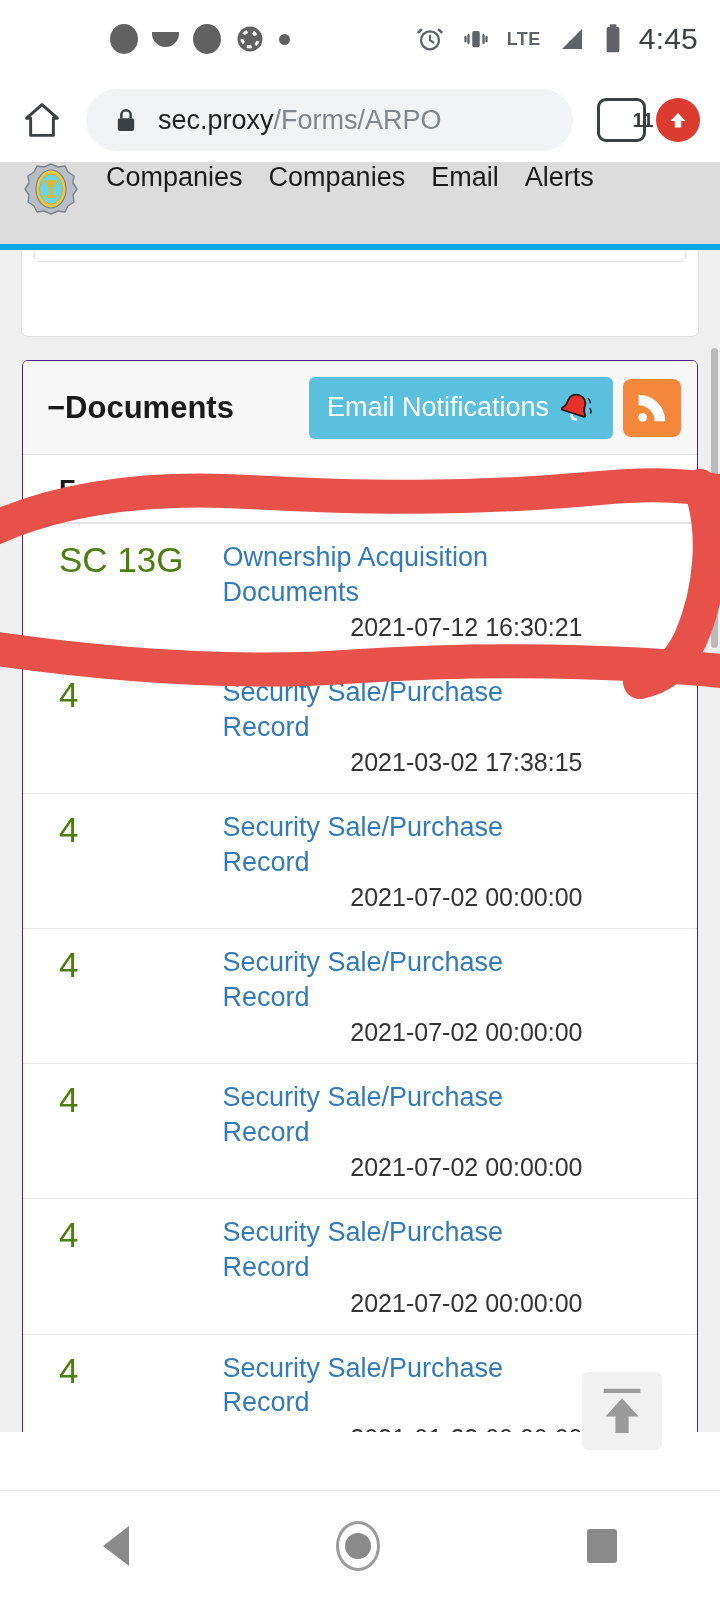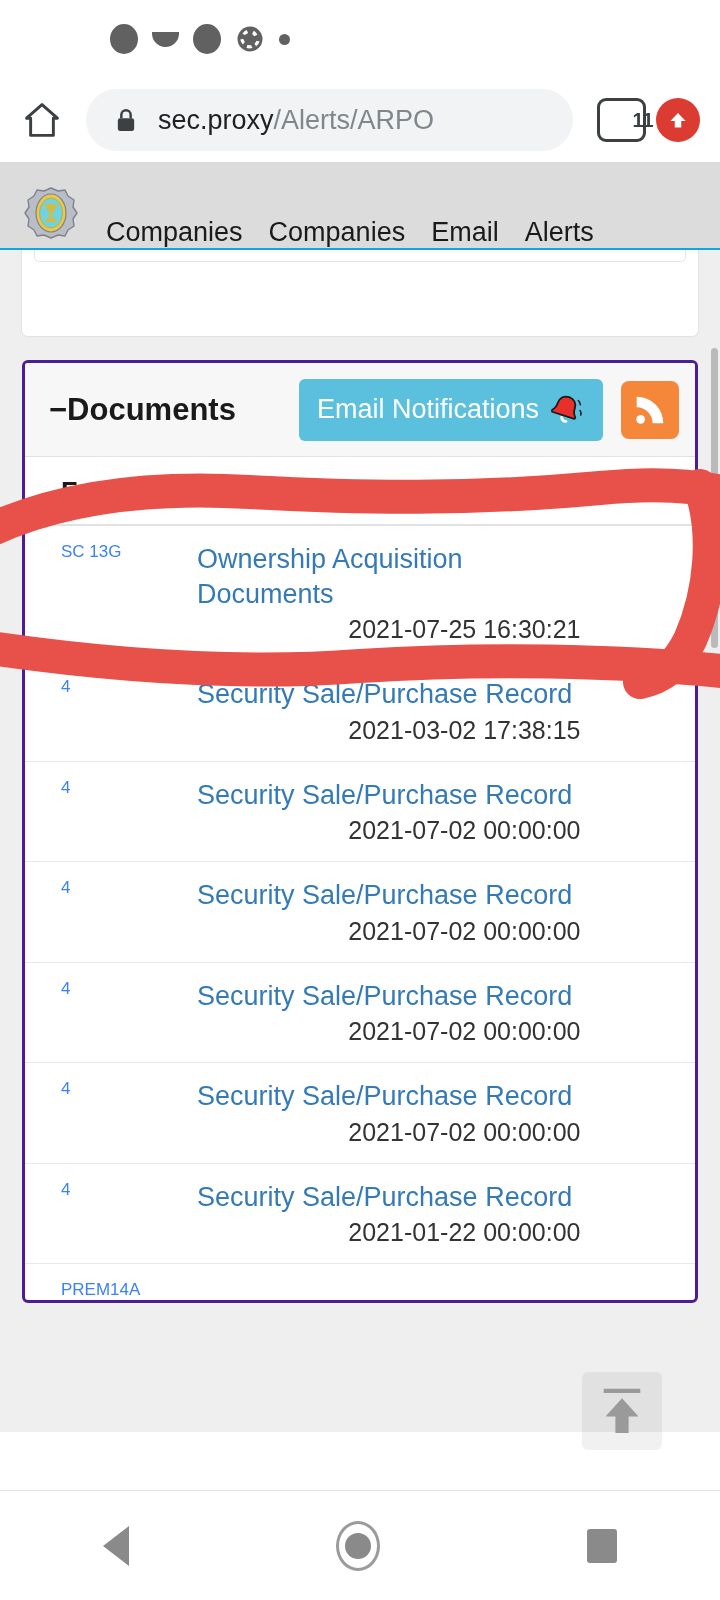--- a/index.html
+++ b/index.html
@@ -50,23 +50,23 @@
   .update-btn{
     width:44px; height:44px; border-radius:50%; background:#db3b30;
     display:flex; align-items:center; justify-content:center;
   }
 
   
   .sitenav{
     position:relative; z-index:5;
     height:88px; width:720px;
     background:#dcdcdc;
-    display:flex; align-items:flex-end;
+    display:flex; align-items:flex-start;
     padding:0 22px; gap:26px;
-    border-bottom:2px solid #0ea5e9;
+    border-bottom:6px solid #0ea5e9;
   }
   .nav-link{ font-size:27px; color:#1a1a1a; }
 
   
   .page{
     position:relative;
     width:720px; height:1182px;
     background:#efefef;
     overflow:hidden;
   }
@@ -78,31 +78,31 @@
   }
   .panel-top .inner-card{
     margin:12px 12px 0 12px; height:62px;
     border:1px solid #e4e4e4; border-radius:5px;
     padding-left:22px; padding-top:0;
   }
 
   .docpanel{
     position:absolute; top:110px; left:22px; right:22px;
     background:#ffffff;
-    border:3px solid #4c1d95; border-radius:6px;
+    border:1px solid #4c1d95; border-radius:6px;
     overflow:hidden;
   }
   .doc-head{
     height:94px; background:#f7f7f7;
     border-bottom:1px solid #e2e2e2;
     display:flex; align-items:center;
     padding:0 16px 0 24px;
   }
   .doc-title{ font-size:31px; font-weight:bold; color:#1a1a1a; }
-  .doc-actions{ margin-left:auto; display:flex; align-items:center; gap:18px; }
+  .doc-actions{ margin-left:auto; display:flex; align-items:center; gap:10px; }
   .btn-email{
     background:#5bc0de; color:#ffffff;
     border:none; border-radius:6px;
     height:62px; padding:0 18px;
     display:flex; align-items:center; gap:8px;
     font-size:27px; font-family:"Liberation Sans", sans-serif;
   }
   .rss-btn{
     width:58px; height:58px; border-radius:8px;
     background:linear-gradient(180deg,#f9a council,#f0862e);
@@ -117,21 +117,21 @@
     font-size:27px; font-weight:bold; color:#1a1a1a;
     padding:20px 0 16px 0;
     border-bottom:2px solid #e2e2e2;
   }
   th.c-form{ width:172px; padding-left:36px; }
   th.c-title{ }
   th.c-date{ text-align:right; padding-right:28px; }
   tbody tr{ border-top:1px solid #e8e8e8; }
   tbody tr:first-child{ border-top:none; }
   td.c-form{
-    font-size:17px; color:#3b82f6; vertical-align:top;
+    font-size:35px; color:#4d7c0f; vertical-align:top;
     padding:16px 0 0 36px; width:172px;
   }
   td.c-body{ padding:16px 28px 16px 0; }
   .doc-link{
     font-size:27px; color:#337ab7; line-height:1.28;
     display:block;
   }
   .doc-date{
     font-size:25px; color:#333; text-align:right;
     display:block; margin-top:4px;
@@ -187,33 +187,53 @@
 
 <div class="statusbar">
   <div class="sb-left">
     <span class="dot-circle"></span>
     <span class="crescent"></span>
     <span class="dot-circle"></span>
     <svg width="30" height="30" viewBox="0 0 24 24">
       <path fill="#616161" d="M12 2a10 10 0 1 0 0 20 10 10 0 0 0 0-20zm5.9 6.5-2.6 1.2-1.6-2 1.4-2.3a8 8 0 0 1 2.8 3.1zM9.3 4.7l1.2 2.4-2.6 1.6-2-.9a8 8 0 0 1 3.4-3.1zM4.2 12.3l2.3-.6 1.4 2.6-1.6 2A8 8 0 0 1 4.2 12.3zm5 6.9 .7-2.4 3 .1 1 2.3a8 8 0 0 1-4.7 0zm7.7-1.5-1.3-2 1.8-2.3 2.3 .5a8 8 0 0 1-2.8 3.8z"></path>
     </svg>
     <span class="dot-small"></span>
+  </div>
+  <div class="sb-right">
+    <svg width="30" height="30" viewBox="0 0 24 24">
+      <circle cx="12" cy="13" r="7.2" fill="none" stroke="#5f6368" stroke-width="1.8"></circle>
+      <path d="M12 9.5V13l2.6 1.7" stroke="#5f6368" stroke-width="1.8" fill="none" stroke-linecap="round"></path>
+      <path d="M5 4.6 2.8 6.6M19 4.6l2.2 2" stroke="#5f6368" stroke-width="2" stroke-linecap="round"></path>
+    </svg>
+    <svg width="30" height="30" viewBox="0 0 24 24">
+      <rect x="9" y="5.5" width="6" height="13" rx="1.4" fill="#5f6368"></rect>
+      <path d="M6 9v6M3.6 10.3v3.4M18 9v6M20.4 10.3v3.4" stroke="#5f6368" stroke-width="1.9" stroke-linecap="round"></path>
+    </svg>
+    <span class="lte-txt">LTE</span>
+    <svg width="30" height="30" viewBox="0 0 24 24">
+      <path d="M20 4v16H4z" fill="#5f6368"></path>
+    </svg>
+    <svg width="20" height="32" viewBox="0 0 14 24">
+      <rect x="4.6" y="1" width="5" height="2" fill="#5f6368"></rect>
+      <rect x="2.2" y="3" width="9.6" height="19" rx="1.4" fill="#5f6368"></rect>
+    </svg>
+    <span class="sb-time">4:45</span>
   </div>
 </div>
 
 <div class="urlbar-row">
   <svg width="44" height="44" viewBox="0 0 24 24">
     <path d="M12 3.6 3.6 11h2.2v9.4h12.4V11h2.2z" fill="none" stroke="#3c4043" stroke-width="1.6" stroke-linejoin="round"></path>
   </svg>
   <div class="omnibox">
     <svg width="28" height="28" viewBox="0 0 24 24">
       <rect x="5" y="10.5" width="14" height="11" rx="2" fill="#3c4043"></rect>
       <path d="M8 10.5V7.6a4 4 0 0 1 8 0v2.9" fill="none" stroke="#3c4043" stroke-width="2.1"></path>
     </svg>
-    <span class="url-text"><span>sec.proxy</span><span class="dim">/Alerts/ARPO</span></span>
+    <span class="url-text"><span>sec.proxy</span><span class="dim">/Forms/ARPO</span></span>
   </div>
   <div class="tabcount">
     <span>11</span>
   </div>
   <div class="update-btn">
     <svg width="26" height="26" viewBox="0 0 24 24">
       <path d="M12 5.5 19 13h-4v6h-6v-6H5z" fill="#ffffff"></path>
     </svg>
   </div>
 </div>
@@ -269,21 +289,21 @@
           <th class="c-form">Form</th>
           <th class="c-title">Title</th>
           <th class="c-date">Date</th>
         </tr>
       </thead>
       <tbody id="tbody">
           <tr>
             <td class="c-form">SC 13G</td>
             <td class="c-body">
               <a class="doc-link">Ownership Acquisition Documents</a>
-              <span class="doc-date">2021-07-25 16:30:21</span>
+              <span class="doc-date">2021-07-12 16:30:21</span>
             </td>
           </tr>
           <tr>
             <td class="c-form">4</td>
             <td class="c-body">
               <a class="doc-link">Security Sale/Purchase Record</a>
               <span class="doc-date">2021-03-02 17:38:15</span>
             </td>
           </tr>
           <tr>

